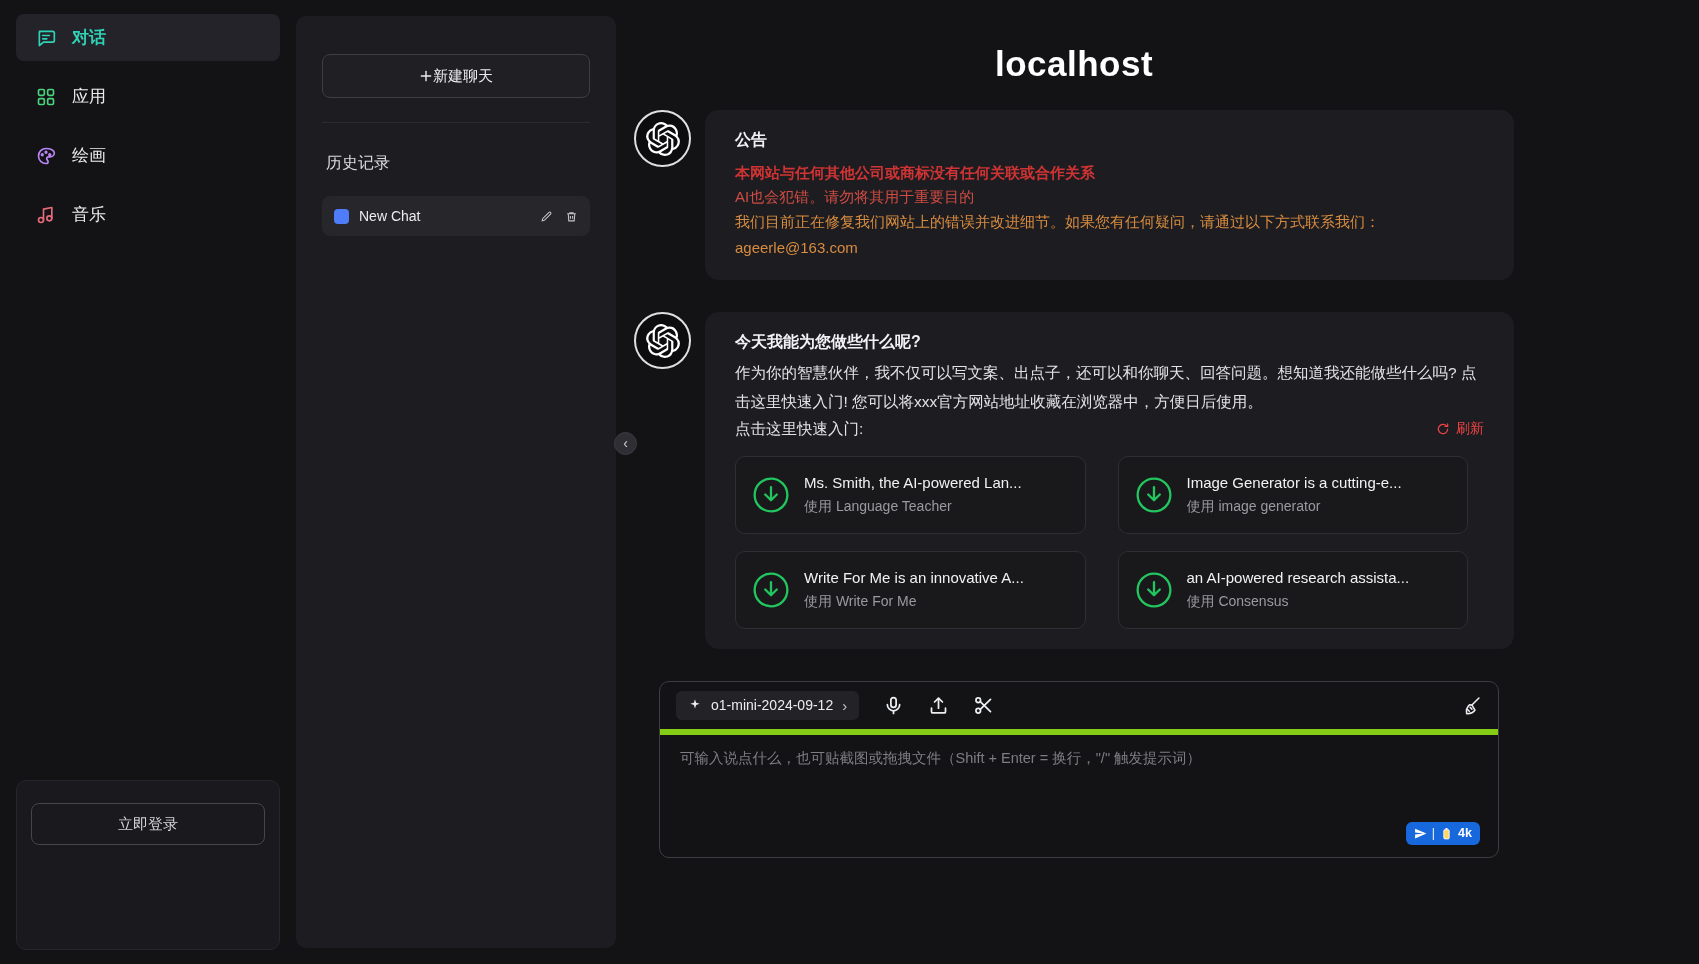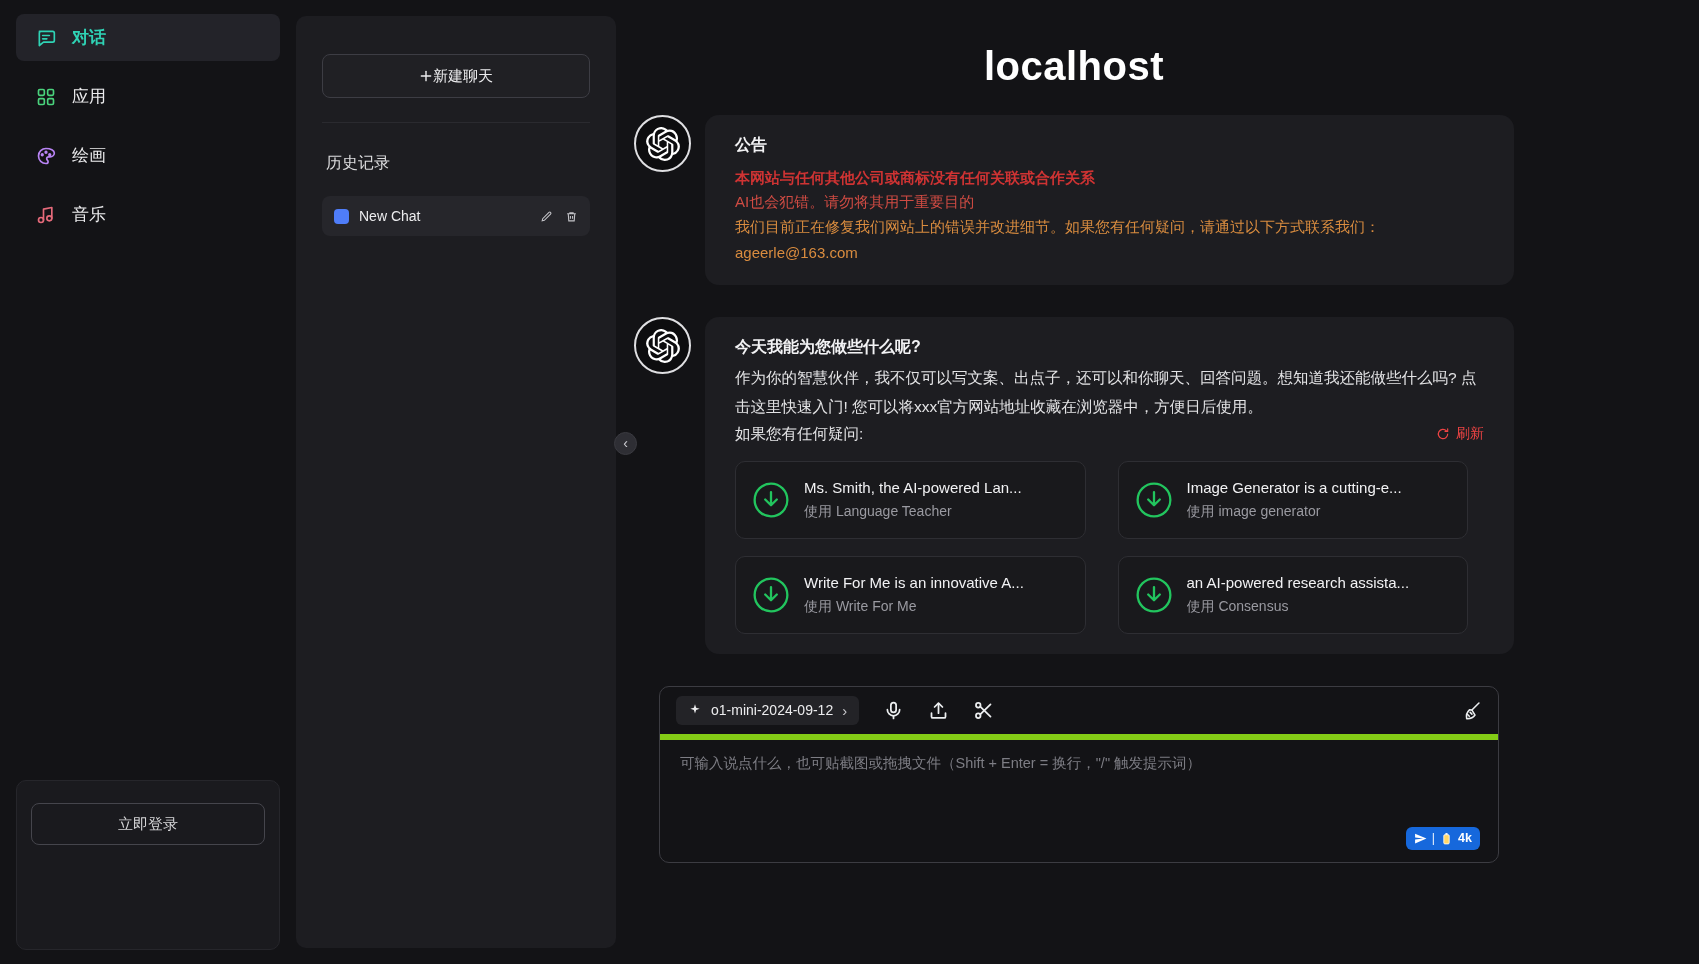--- a/index.html
+++ b/index.html
@@ -64,21 +64,21 @@
     position:absolute; left:614px; top:432px; width:23px; height:23px;
     border-radius:50%; background:#2e2e34; border:1px solid #3a3a40;
     color:#cfcfd4; font-size:14px; line-height:21px; text-align:center;
     cursor:pointer; z-index:5;
   }
 
   
   .main { flex:1; padding:22px 0 0 18px; position:relative; }
   .main-inner { width:880px; }
   .page-title {
-    text-align:center; font-size:40px; font-weight:bold; color:#ffffff;
+    text-align:center; font-size:35px; font-weight:bold; color:#ffffff;
     margin:22px 0 26px 0; letter-spacing:0.5px;
   }
   .message { display:flex; gap:14px; margin-bottom:32px; align-items:flex-start; }
   .avatar {
     width:57px; height:57px; flex:none; border-radius:50%;
     background:#0d0d0f; border:2px solid #dfdfe2;
     display:flex; align-items:center; justify-content:center;
   }
   .avatar svg { width:34px; height:34px; fill:#ffffff; }
   .bubble { flex:1; background:#1d1d21; border-radius:14px; padding:20px 30px; }
@@ -238,21 +238,21 @@
       <div class="message">
         <div class="avatar">
           <svg viewBox="0 0 24 24">
               <path d="M22.2819 9.8211a5.9847 5.9847 0 0 0-.5157-4.9108 6.0462 6.0462 0 0 0-6.5098-2.9A6.0651 6.0651 0 0 0 4.9807 4.1818a5.9847 5.9847 0 0 0-3.9977 2.9 6.0462 6.0462 0 0 0 .7427 7.0966 5.98 5.98 0 0 0 .511 4.9107 6.051 6.051 0 0 0 6.5146 2.9001A5.9847 5.9847 0 0 0 13.2599 24a6.0557 6.0557 0 0 0 5.7718-4.2058 5.9894 5.9894 0 0 0 3.9977-2.9001 6.0557 6.0557 0 0 0-.7475-7.073zm-9.022 12.6081a4.4755 4.4755 0 0 1-2.8764-1.0408l.1419-.0804 4.7783-2.7582a.7948.7948 0 0 0 .3927-.6813v-6.7369l2.02 1.1686a.071.071 0 0 1 .038.052v5.5826a4.504 4.504 0 0 1-4.4945 4.4944zm-9.6607-4.1254a4.4708 4.4708 0 0 1-.5346-3.0137l.142.0852 4.783 2.7582a.7712.7712 0 0 0 .7806 0l5.8428-3.3685v2.3324a.0804.0804 0 0 1-.0332.0615L9.74 19.9502a4.4992 4.4992 0 0 1-6.1408-1.6464zM2.3408 7.8956a4.485 4.485 0 0 1 2.3655-1.9728V11.6a.7664.7664 0 0 0 .3879.6765l5.8144 3.3543-2.0201 1.1685a.0757.0757 0 0 1-.071 0l-4.8303-2.7865A4.504 4.504 0 0 1 2.3408 7.8956zm16.5963 3.8558L13.1038 8.364 15.1192 7.2a.0757.0757 0 0 1 .071 0l4.8303 2.7913a4.4944 4.4944 0 0 1-.6765 8.1042v-5.6772a.79.79 0 0 0-.407-.667zm2.0107-3.0231l-.142-.0852-4.7735-2.7818a.7759.7759 0 0 0-.7854 0L9.409 9.2297V6.8974a.0662.0662 0 0 1 .0284-.0615l4.8303-2.7866a4.4992 4.4992 0 0 1 6.6802 4.66zM8.3065 12.863l-2.02-1.1638a.0804.0804 0 0 1-.038-.0567V6.0742a4.4992 4.4992 0 0 1 7.3757-3.4537l-.142.0805L8.704 5.459a.7948.7948 0 0 0-.3927.6813zm1.0976-2.3654l2.602-1.4998 2.6069 1.4998v2.9994l-2.5974 1.4997-2.6067-1.4997z"></path>
             </svg>
         </div>
         <div class="bubble">
           <div class="welcome-title">今天我能为您做些什么呢?</div>
           <div class="welcome-body">作为你的智慧伙伴，我不仅可以写文案、出点子，还可以和你聊天、回答问题。想知道我还能做些什么吗? 点击这里快速入门! 您可以将xxx官方网站地址收藏在浏览器中，方便日后使用。</div>
           <div class="hint-row">
-            <span>如果您有任何疑问:</span>
+            <span>点击这里快速入门:</span>
             <span class="refresh-btn">
               <svg viewBox="0 0 24 24" fill="none" stroke="currentColor" stroke-width="2" stroke-linecap="round">
                   <path d="M20 12a8 8 0 1 1-2.3-5.6"></path>
                   <path d="M20 3v4.5h-4.5"></path>
                 </svg>
               <span>刷新</span>
             </span>
           </div>
           <div class="suggestion-grid">
             <div class="suggestion-card">

